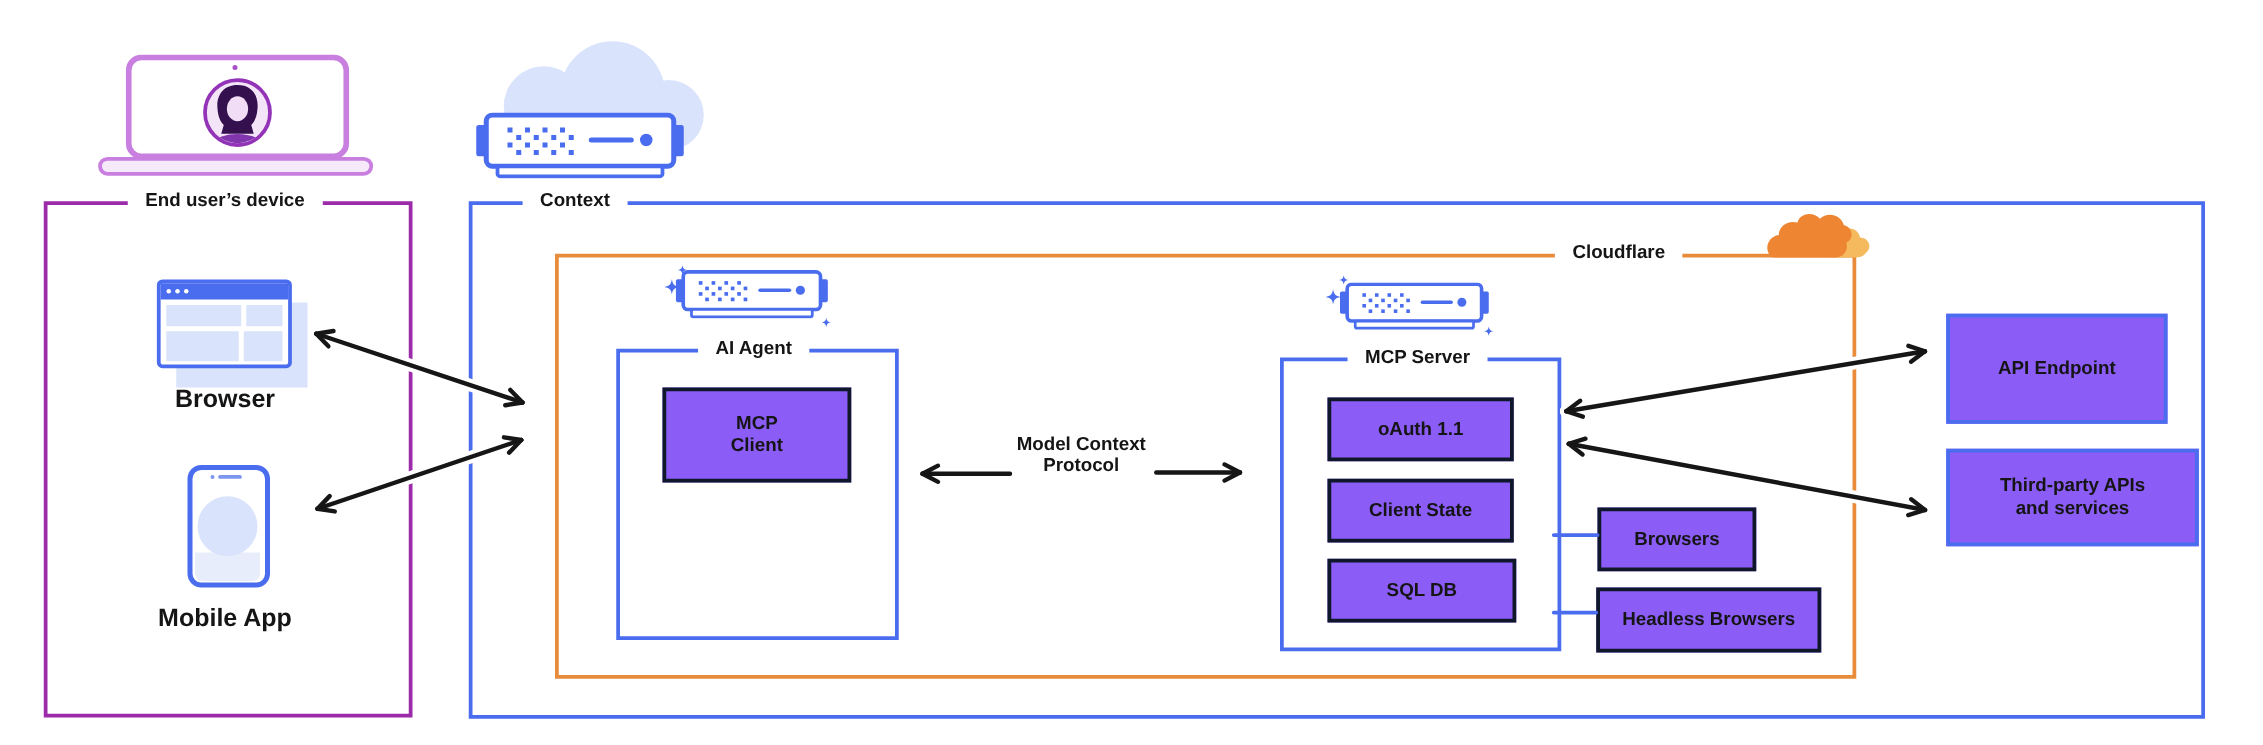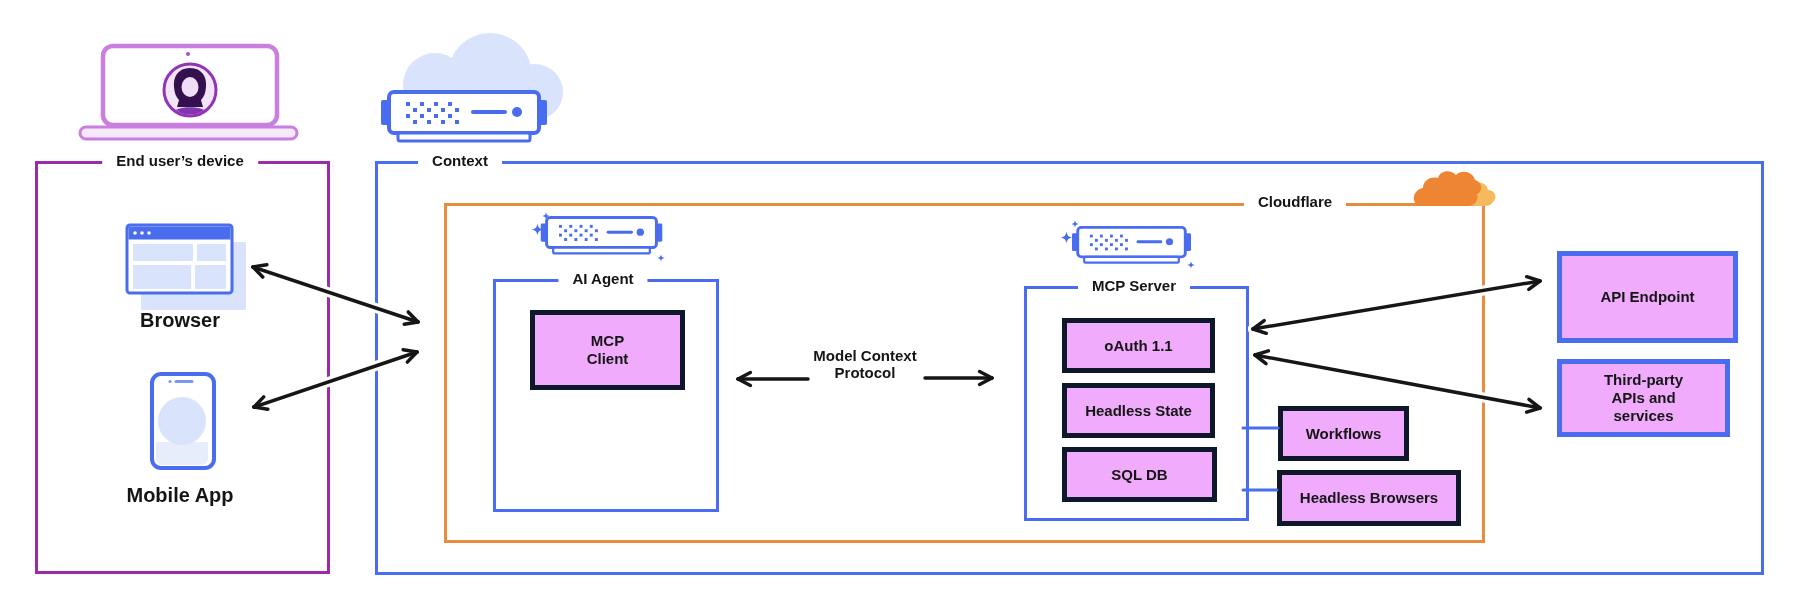--- a/index.html
+++ b/index.html
@@ -4,21 +4,21 @@
 <style>
   html,body{margin:0;padding:0;background:#fff;}
   .canvas{position:relative;width:1810px;height:596px;background:#fff;overflow:hidden;
           font-family:"Liberation Sans",sans-serif;color:#151515;}
   .group{position:absolute;background:transparent;z-index:1;}
   .g-purple{border:3px solid #9C2BAA;}
   .g-blue{border:3px solid #4A6CEE;}
   .g-orange{border:3px solid #E88B3A;}
   .glabel{position:absolute;transform:translate(-50%,-50%);background:#fff;
           padding:0 14px;font-weight:700;font-size:15px;white-space:nowrap;z-index:2;line-height:20px;}
-  .box{position:absolute;background:#f0abfc;border:5px solid #0f172a;display:flex;
+  .box{position:absolute;background:#8b5cf6;border:3px solid #0f172a;display:flex;
        align-items:center;justify-content:center;text-align:center;font-weight:700;
        font-size:15px;line-height:18px;z-index:3;}
   .box span{white-space:pre-line;}
   .b-blue{border-color:#4A6CEE;}
   .nlabel{position:absolute;transform:translate(-50%,-50%);font-weight:700;font-size:20px;
           white-space:nowrap;z-index:2;}
   .protocol{position:absolute;left:795px;top:347px;width:140px;text-align:center;
             font-weight:700;font-size:15px;line-height:17px;z-index:4;}
   .icon{position:absolute;z-index:2;}
   #arrows{position:absolute;left:0;top:0;z-index:5;pointer-events:none;}
@@ -145,35 +145,35 @@
   <div class="nlabel" style="left:180px;top:495px;">Mobile App</div>
 
   <div class="box" style="left:530px;top:310px;width:145px;height:70px;">
       <span>MCP
 Client</span>
     </div>
   <div class="box" style="left:1062px;top:318px;width:143px;height:45px;">
       <span>oAuth 1.1</span>
     </div>
   <div class="box" style="left:1062px;top:383px;width:143px;height:45px;">
-      <span>Headless State</span>
+      <span>Client State</span>
     </div>
   <div class="box" style="left:1062px;top:447px;width:145px;height:45px;">
       <span>SQL DB</span>
     </div>
   <div class="box" style="left:1278px;top:406px;width:121px;height:45px;">
-      <span>Workflows</span>
+      <span>Browsers</span>
     </div>
   <div class="box" style="left:1277px;top:470px;width:174px;height:46px;">
       <span>Headless Browsers</span>
     </div>
   <div class="box b-blue" style="left:1557px;top:251px;width:171px;height:82px;">
       <span>API Endpoint</span>
     </div>
-  <div class="box b-blue" style="left:1557px;top:359px;width:173px;height:78px;padding:0 28px;box-sizing:border-box;">
+  <div class="box b-blue" style="left:1557px;top:359px;width:202px;height:78px;padding:0 28px;box-sizing:border-box;">
       <span>Third-party APIs and services</span>
     </div>
 
   <div class="protocol">Model Context Protocol</div>
 
   <svg id="arrows" width="1810" height="596" viewBox="0 0 1810 596">
       <line x1="253" y1="267" x2="418" y2="322" stroke="#ffffff" stroke-width="10" stroke-linecap="round"></line>
       <line x1="404.1749346792075" y1="324.2062567565496" x2="418" y2="322" stroke="#ffffff" stroke-width="10" stroke-linecap="round"></line>
       <line x1="408.26370179729577" y1="311.93995540228485" x2="418" y2="322" stroke="#ffffff" stroke-width="10" stroke-linecap="round"></line>
       <line x1="266.8250653207925" y1="264.7937432434504" x2="253" y2="267" stroke="#ffffff" stroke-width="10" stroke-linecap="round"></line>

